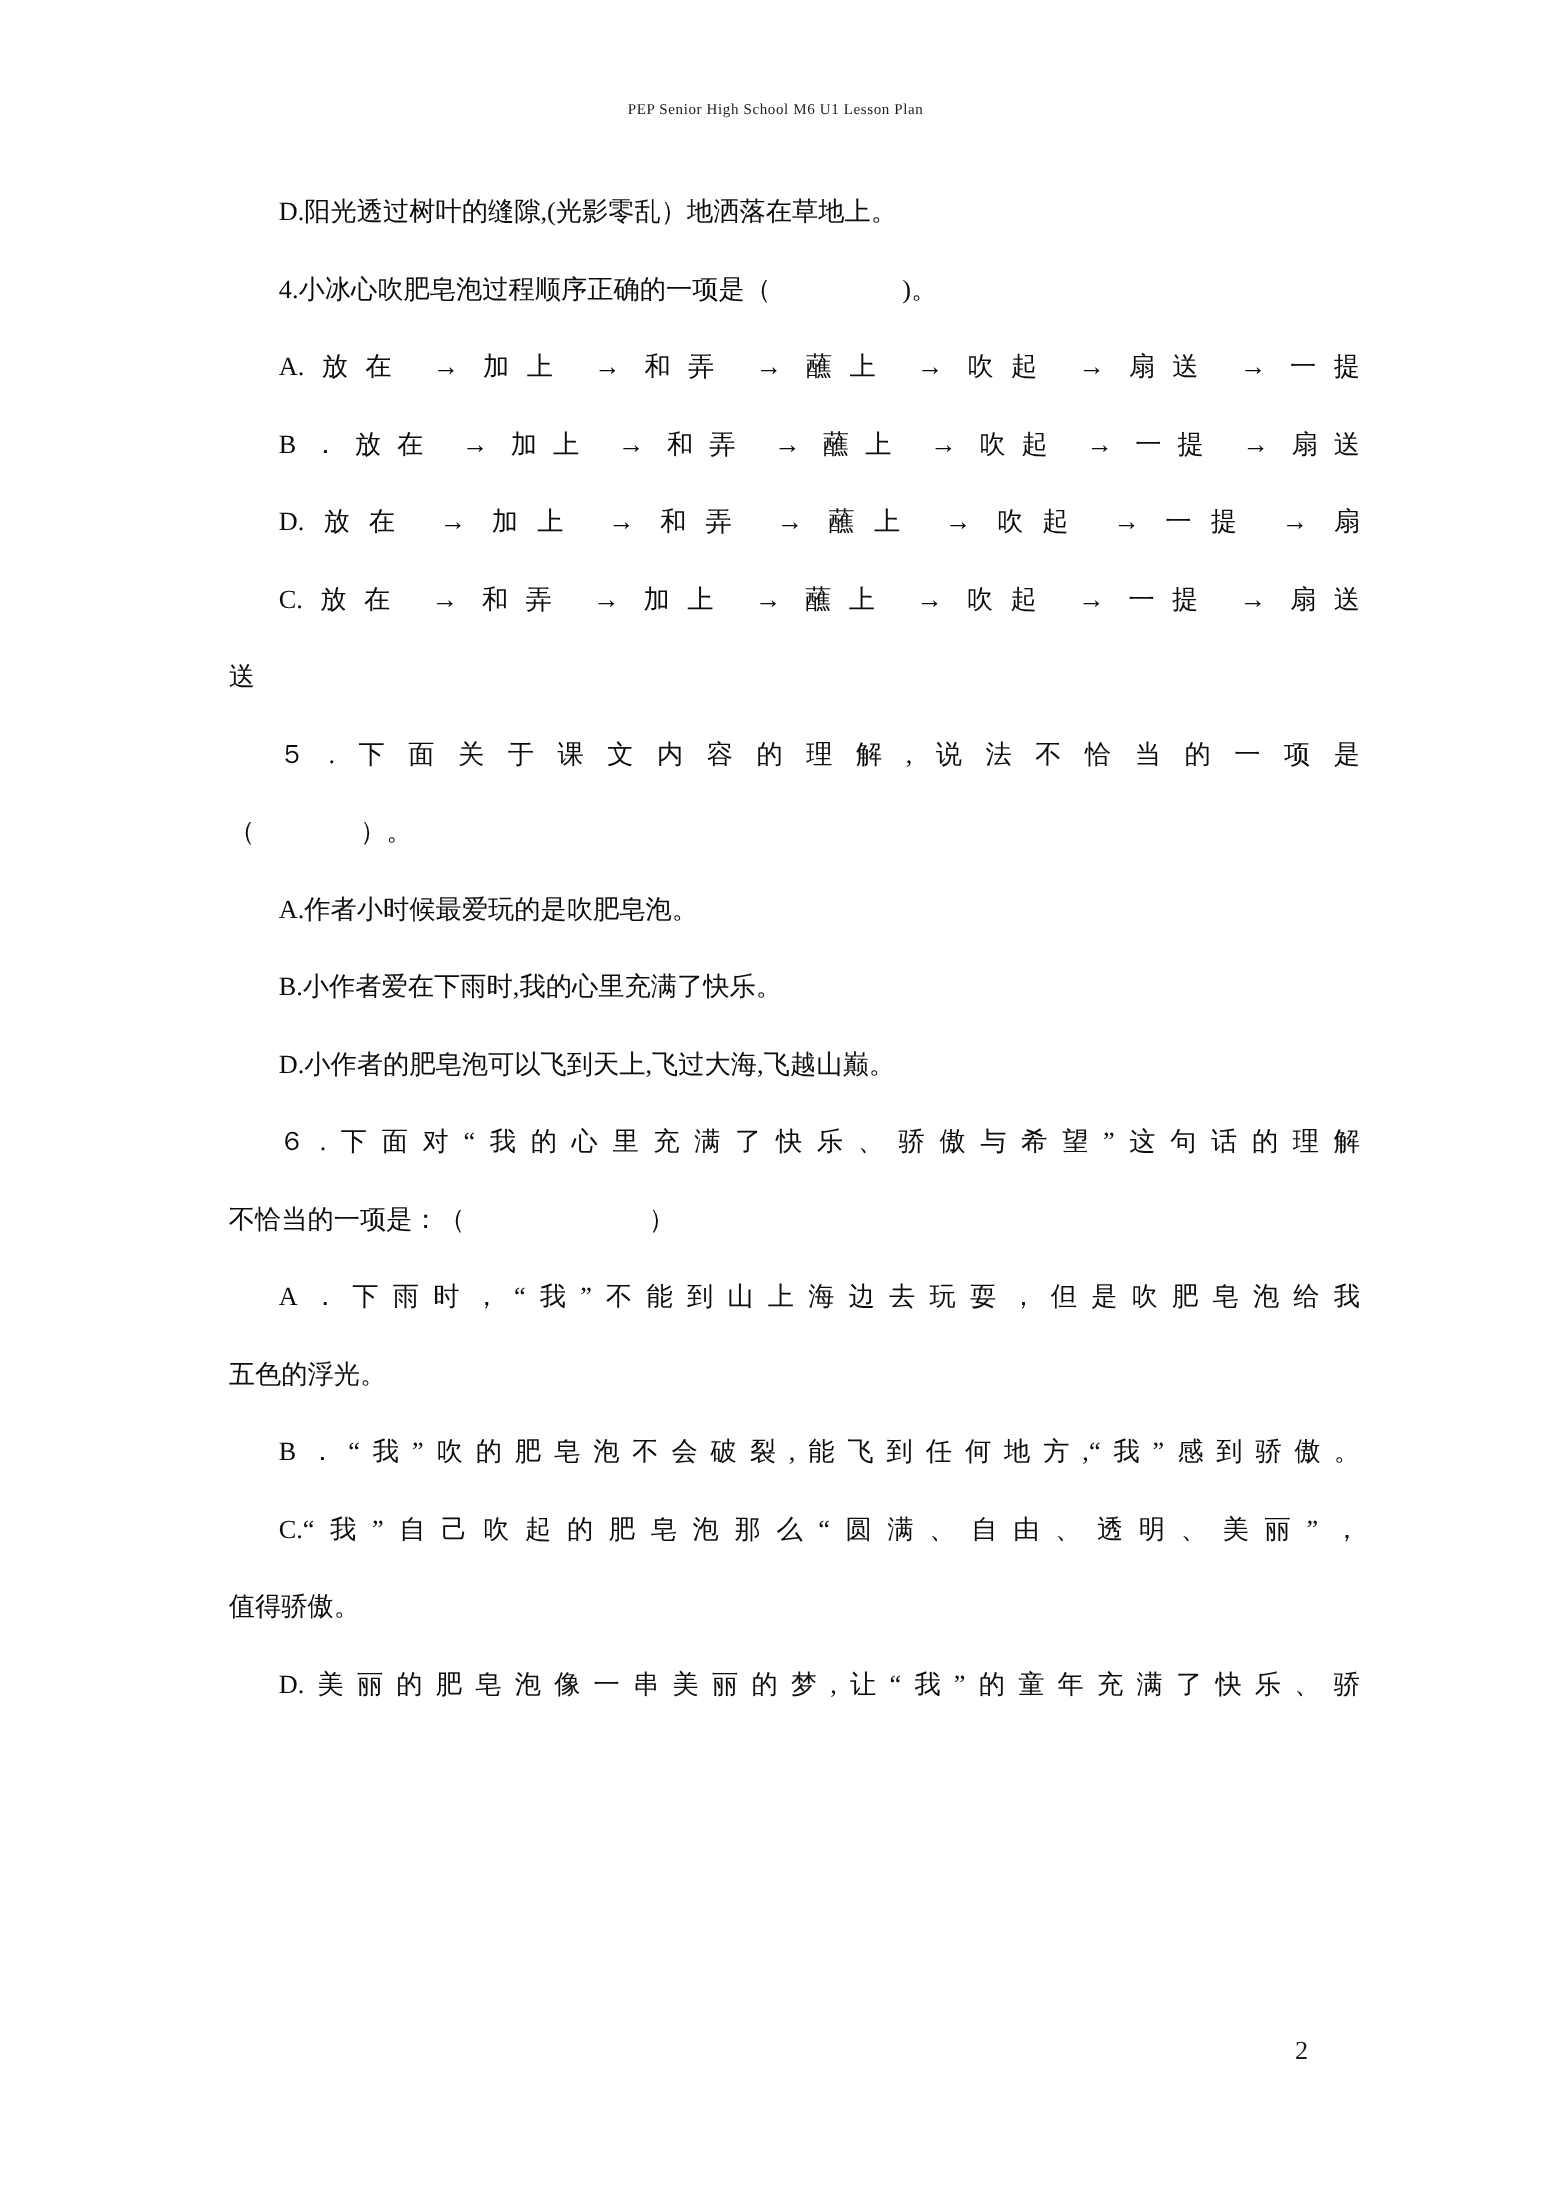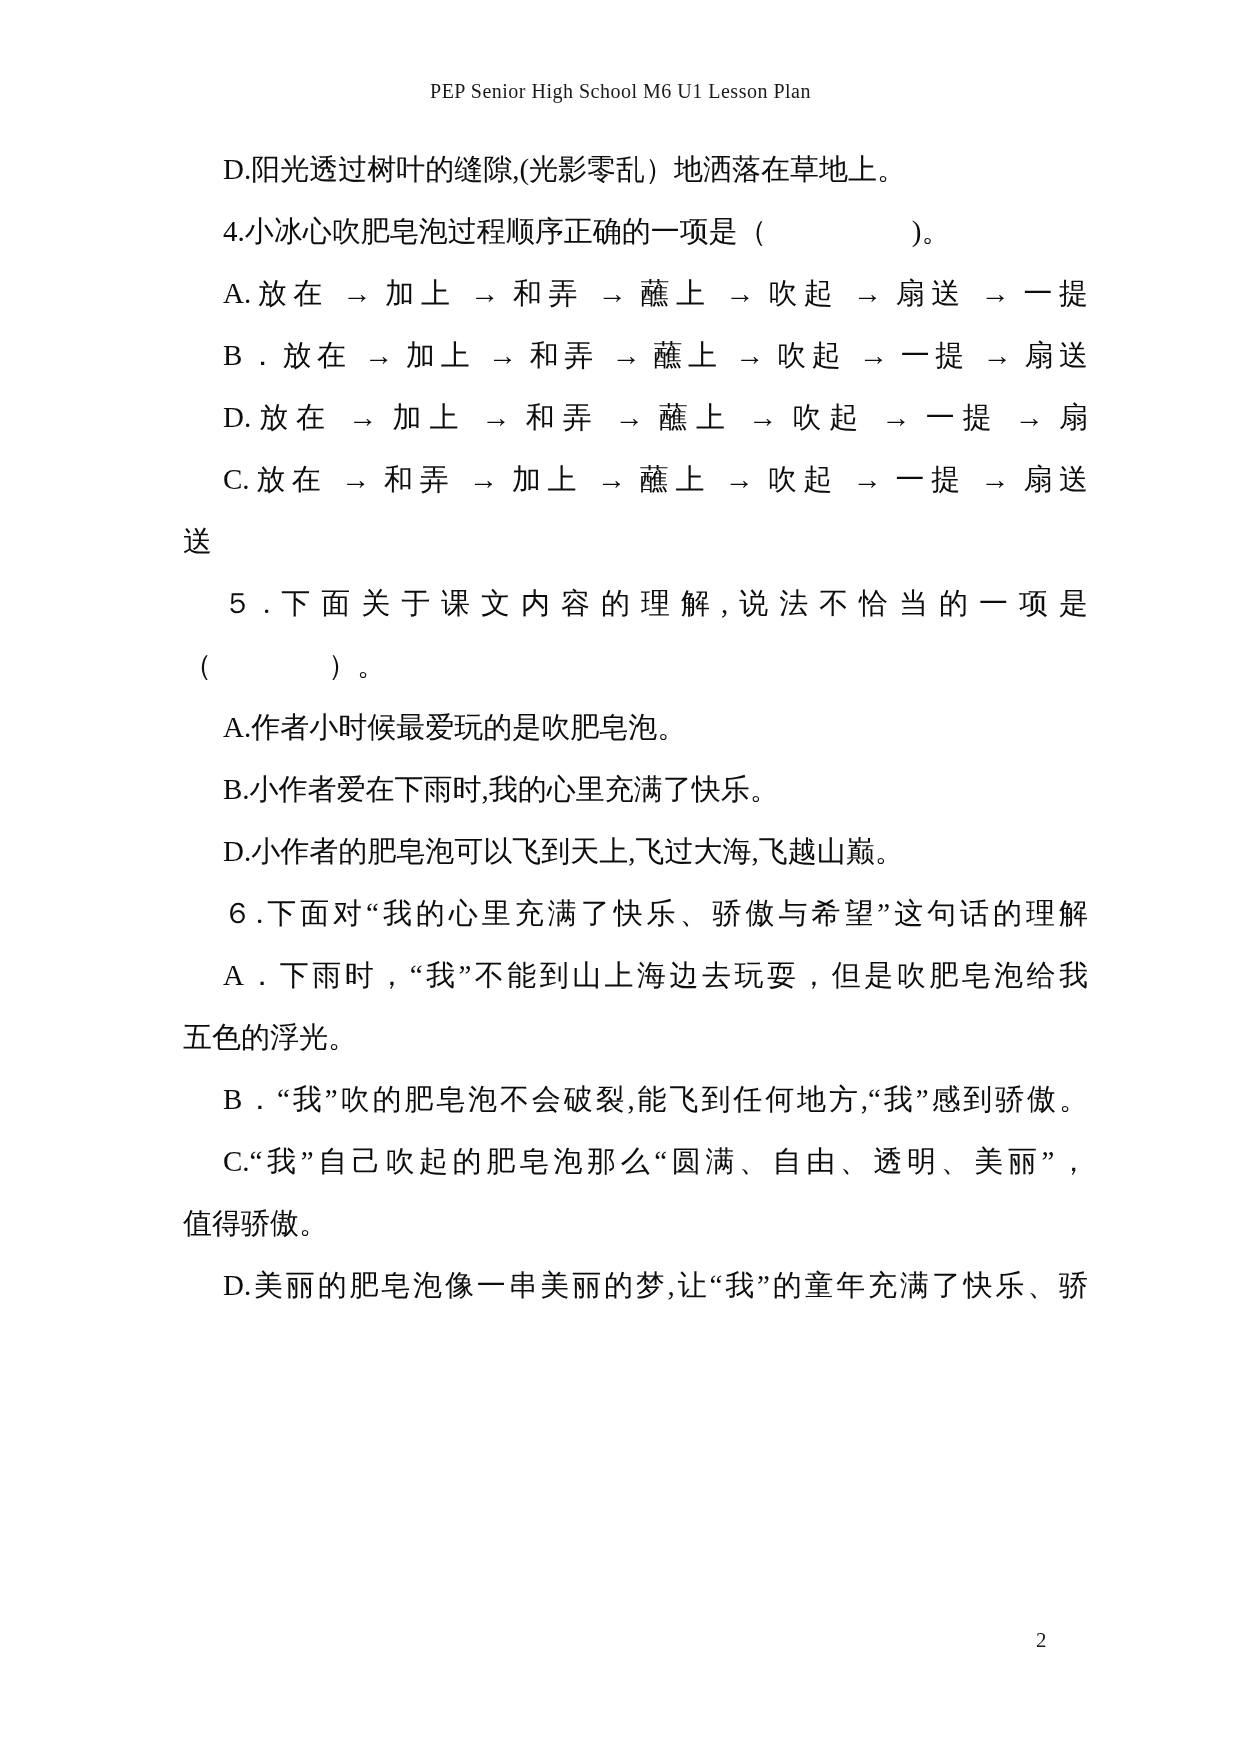--- a/index.html
+++ b/index.html
@@ -15,34 +15,34 @@
     color: #111111;
     font-family: "Liberation Serif", "DejaVu Serif", serif;
     overflow: hidden;
   }
   .header {
     position: absolute;
     top: 80px;
     left: 0;
     width: 100%;
     text-align: center;
-    font-size: 20px;
+    font-size: 12px;
     letter-spacing: 0.5px;
     color: #1a1a1a;
   }
   .content {
     position: absolute;
     top: 138px;
     left: 183px;
     width: 905px;
   }
   .line {
     height: 62px;
     line-height: 62px;
-    font-size: 29px;
+    font-size: 21px;
     color: #0d0d0d;
     text-align: left;
   }
   .line.indent {
     padding-left: 40px;
   }
   .line.j-char {
     text-align: justify;
     text-align-last: justify;
   }
@@ -72,20 +72,21 @@
       <div class="line indent j-word">B．放在 → 加上 → 和弄 → 蘸上 → 吹起 → 一提 → 扇送</div>
       <div class="line indent j-word">D.放在 → 加上 → 和弄 → 蘸上 → 吹起 → 一提 → 扇</div>
       <div class="line indent j-word">C.放在 → 和弄 → 加上 → 蘸上 → 吹起 → 一提 → 扇送</div>
       <div class="line">送</div>
       <div class="line indent j-char">５.下面关于课文内容的理解,说法不恰当的一项是</div>
       <div class="line">（　　　　）。</div>
       <div class="line indent">A.作者小时候最爱玩的是吹肥皂泡。</div>
       <div class="line indent">B.小作者爱在下雨时,我的心里充满了快乐。</div>
       <div class="line indent">D.小作者的肥皂泡可以飞到天上,飞过大海,飞越山巅。</div>
       <div class="line indent j-char">６.下面对“我的心里充满了快乐、骄傲与希望”这句话的理解</div>
+      <div class="line">不恰当的一项是：（　　　　　　　）</div>
       <div class="line indent j-char">A．下雨时，“我”不能到山上海边去玩耍，但是吹肥皂泡给我</div>
       <div class="line">五色的浮光。</div>
       <div class="line indent j-char">B．“我”吹的肥皂泡不会破裂,能飞到任何地方,“我”感到骄傲。</div>
       <div class="line indent j-char">C.“我”自己吹起的肥皂泡那么“圆满、自由、透明、美丽”，</div>
       <div class="line">值得骄傲。</div>
       <div class="line indent j-char">D.美丽的肥皂泡像一串美丽的梦,让“我”的童年充满了快乐、骄</div>
     </div>
 
   <div class="page-number">2</div>
 </div>

